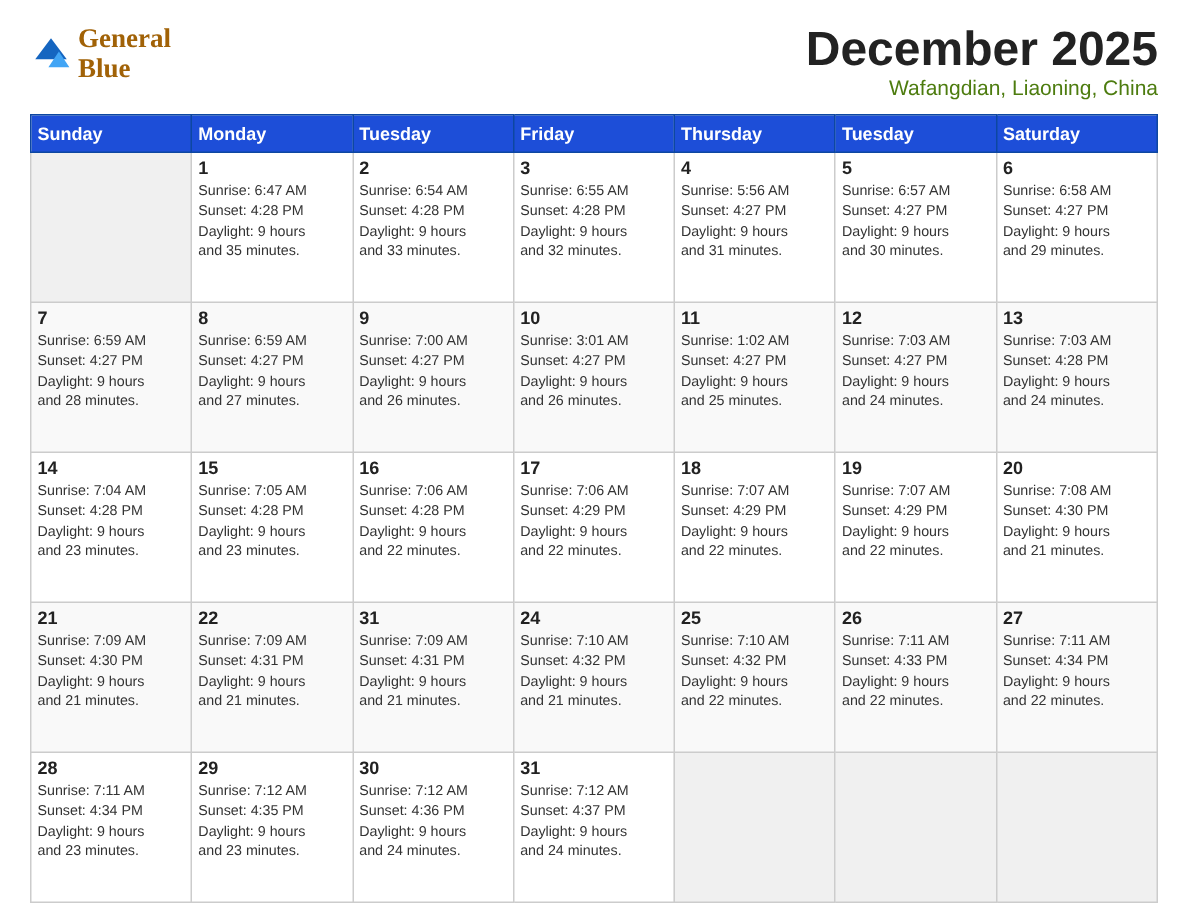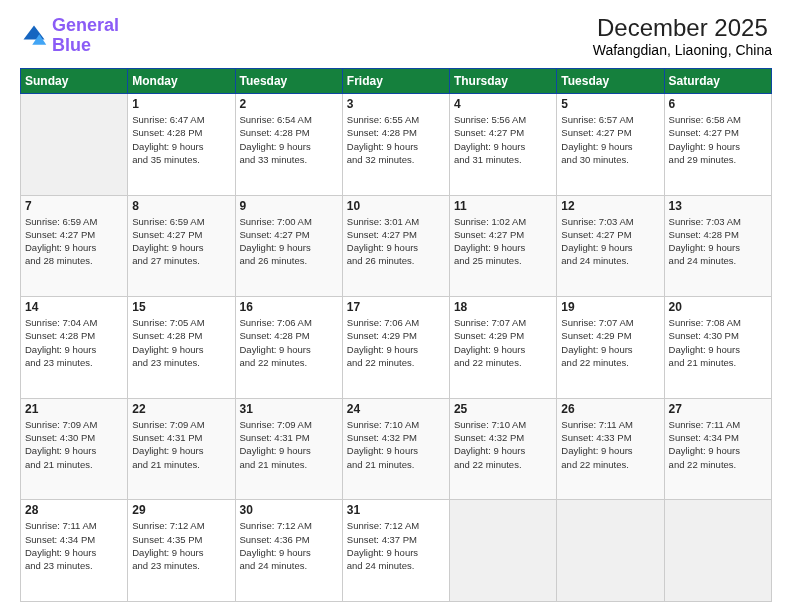--- a/index.html
+++ b/index.html
@@ -27,47 +27,47 @@
       display: flex;
       align-items: center;
       gap: 4px;
     }
     .logo-text {
       font-size: 18px;
       font-weight: bold;
       color: #333;
       line-height: 1.1;
     }
-    .logo-text .blue { color: #8b5cf6; }
+    .logo-text .blue { color: #a16207; font-family: Liberation Serif, serif; }
     .logo-icon {
       width: 28px;
       height: 28px;
     }
     .title-block {
       text-align: right;
     }
     .month-title {
-      font-size: 24px;
-      font-weight: normal;
+      font-size: 32px;
+      font-weight: bold;
       color: #222;
       line-height: 1;
       text-align: center;
     }
     .subtitle {
       font-size: 14px;
-      color: #000000;
+      color: #4d7c0f;
       margin-top: 2px;
     }
     .calendar {
       width: 100%;
       border-collapse: collapse;
       flex: 1;
     }
     .calendar thead th {
-      background: #15803d;
+      background: #1d4ed8;
       color: #fff;
       font-size: 12px;
       font-weight: bold;
       padding: 5px 4px;
       text-align: left;
       border: 1px solid #0d47a1;
     }
     .calendar tbody td {
       border: 1px solid #ccc;
       vertical-align: top;

